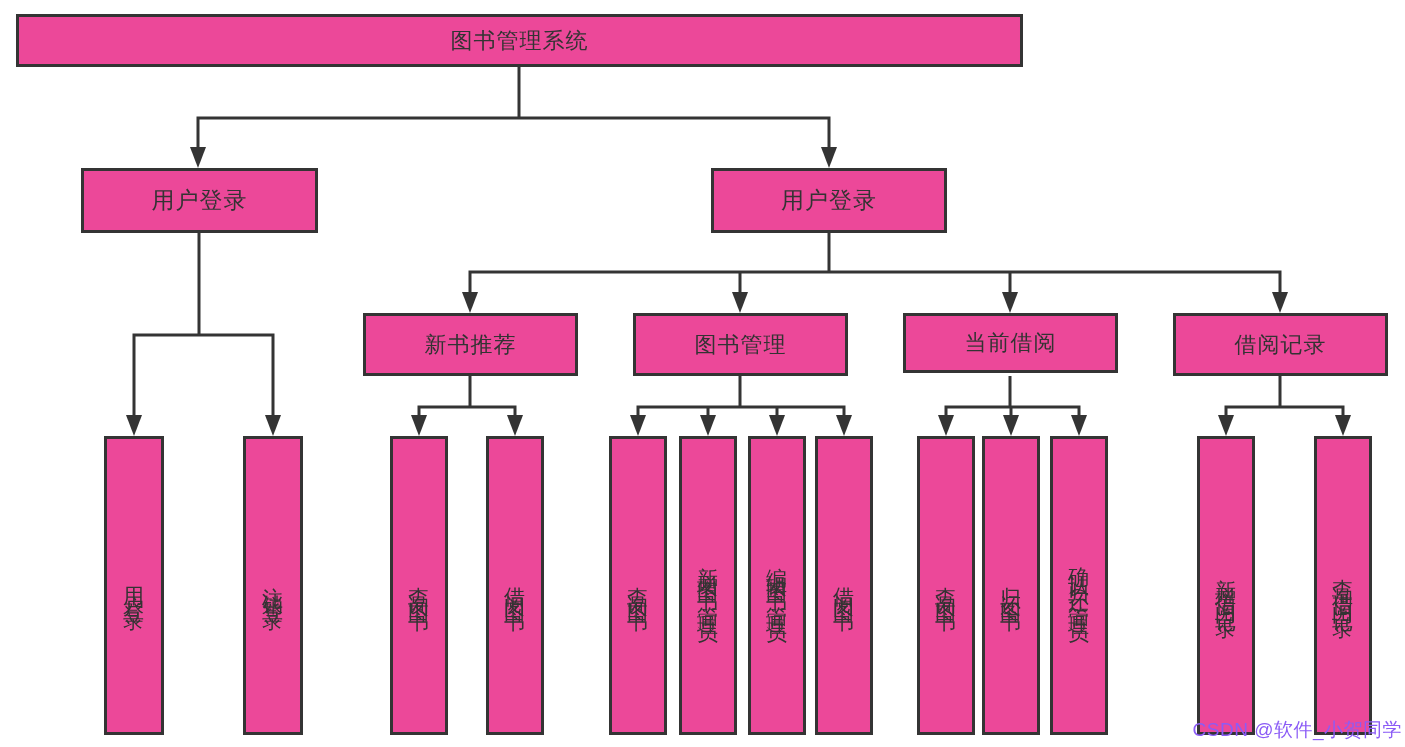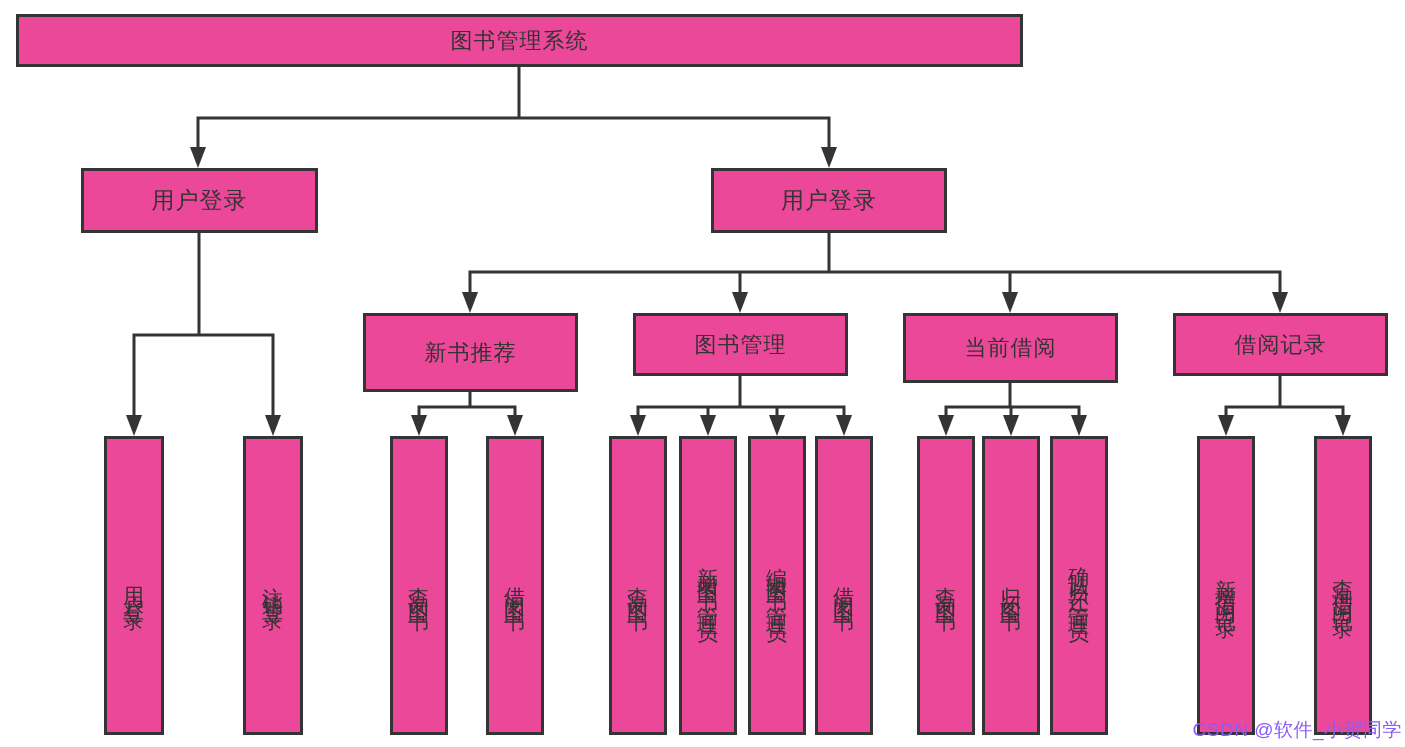--- a/index.html
+++ b/index.html
@@ -73,27 +73,27 @@
     <span class="hlabel">图书管理系统</span>
   </div>
 
   <div class="node lv1" style="left:81px;top:168px;width:237px;height:65px;">
     <span class="hlabel">用户登录</span>
   </div>
   <div class="node lv1" style="left:711px;top:168px;width:236px;height:65px;">
     <span class="hlabel">用户登录</span>
   </div>
 
-  <div class="node" style="left:363px;top:313px;width:215px;height:79px;">
+  <div class="node" style="left:363px;top:313px;width:215px;height:63px;">
     <span class="hlabel">新书推荐</span>
   </div>
   <div class="node" style="left:633px;top:313px;width:215px;height:63px;">
     <span class="hlabel">图书管理</span>
   </div>
-  <div class="node" style="left:903px;top:313px;width:215px;height:70px;">
+  <div class="node" style="left:903px;top:313px;width:215px;height:60px;">
     <span class="hlabel">当前借阅</span>
   </div>
   <div class="node" style="left:1173px;top:313px;width:215px;height:63px;">
     <span class="hlabel">借阅记录</span>
   </div>
 
   <div class="node" style="left:104px;top:436px;width:60px;height:299px;">
     <span class="vlabel">用户登录</span>
   </div>
   <div class="node" style="left:243px;top:436px;width:60px;height:299px;">

